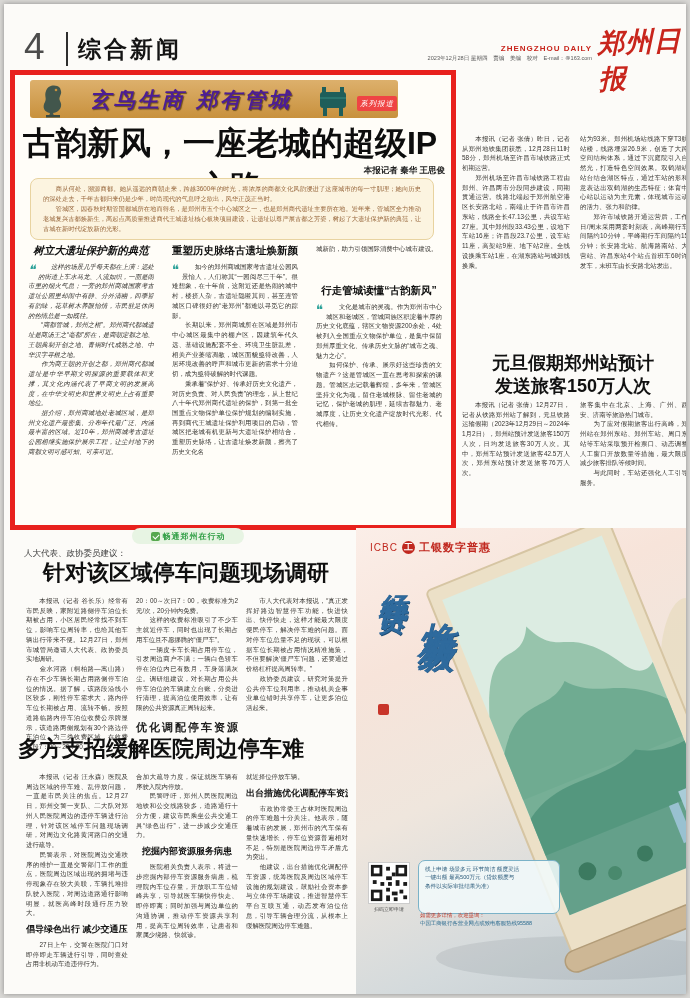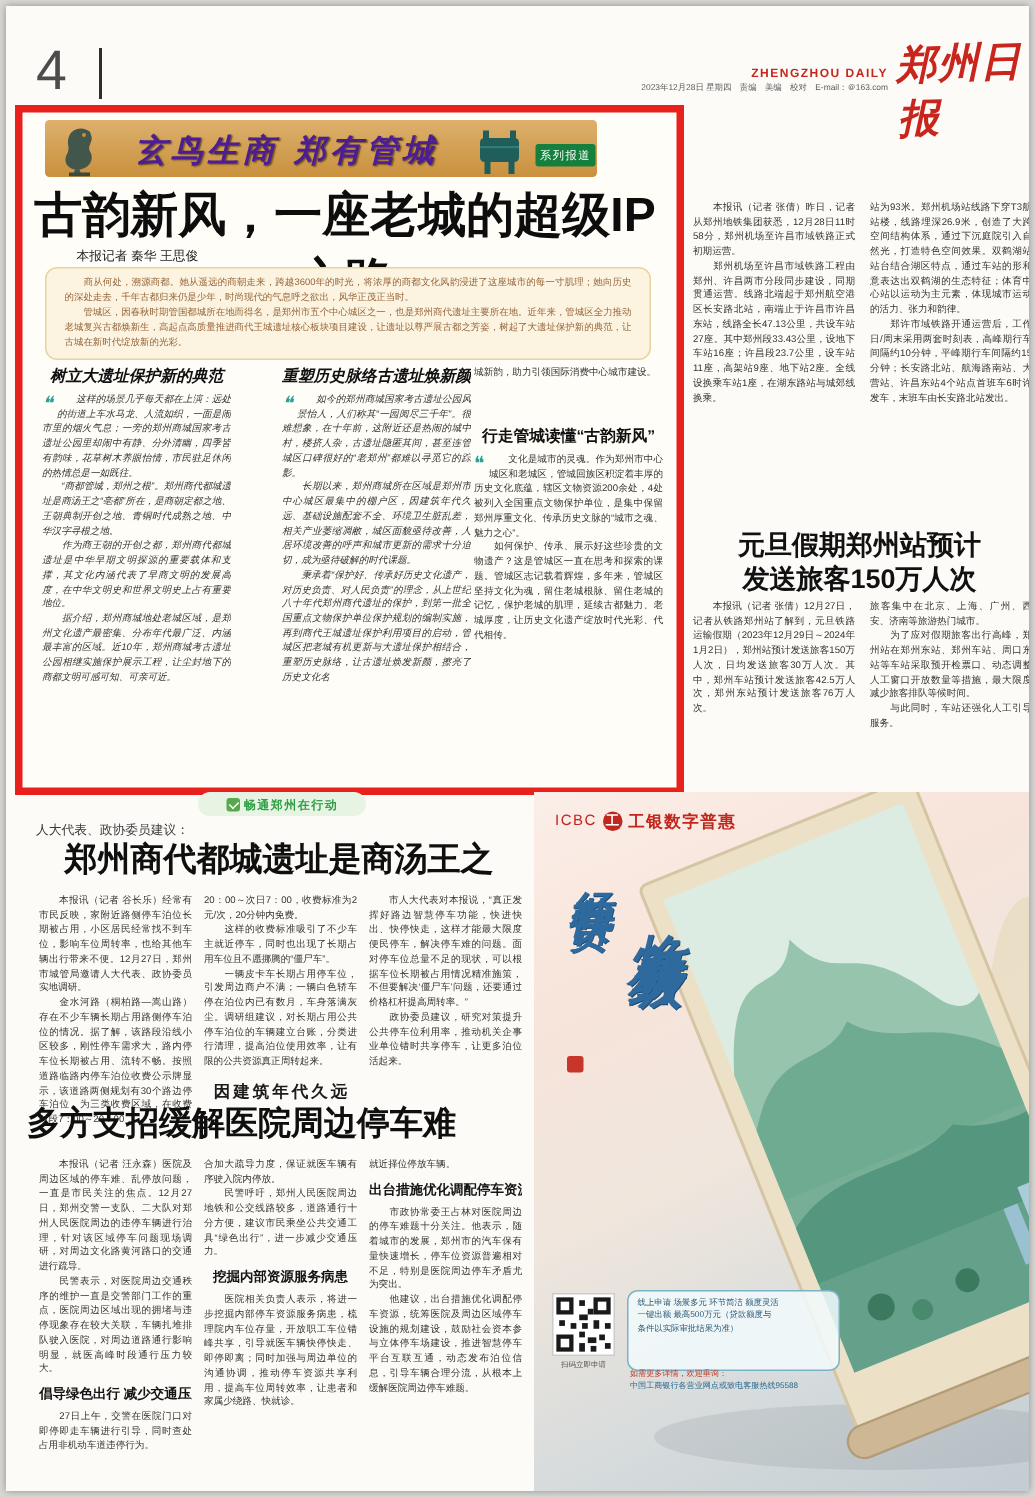--- a/index.html
+++ b/index.html
@@ -10,23 +10,23 @@
   .pagenum{left:20px;top:22px;font-size:37px;color:#4c4c4c;}
   .hdr-rule{left:62px;top:28px;width:2px;height:34px;background:#2e2e2e;}
   .section-title{left:74px;top:30px;font-size:23px;font-weight:bold;color:#141414;letter-spacing:3px;}
   .masthead-cn{left:594px;top:20px;font-size:27px;font-weight:bold;font-style:italic;color:#c8251c;font-family:"DejaVu Serif",serif;letter-spacing:1px;transform:rotate(-2deg);}
   .masthead-en{left:330px;top:40px;width:258px;text-align:right;font-size:8px;font-weight:bold;color:#c8251c;letter-spacing:1px;}
   .dateline{left:250px;top:51px;width:338px;text-align:right;font-size:5.6px;color:#5a5a5a;}
   
   .feature-box{left:6px;top:66px;width:436px;height:450px;border:5px solid #e8211d;background:#fffdf8;}
   .banner{left:26px;top:76px;width:368px;height:38px;background:linear-gradient(180deg,#ddb06c,#c8913d);border-radius:3px;}
   .banner-title{left:72px;top:82px;width:230px;text-align:center;font-size:21px;font-weight:bold;font-style:italic;color:#4c1d95;font-family:"DejaVu Serif",serif;text-shadow:1px 1px 1px #6e4f1c;letter-spacing:3px;}
-  .banner-tag{left:353px;top:92px;width:40px;height:15px;background:#15803d;color:#fff;font-size:7.5px;line-height:15px;text-align:center;border-radius:2px;letter-spacing:1px;}
+  .banner-tag{left:353px;top:92px;width:40px;height:15px;background:#ef4444;color:#fff;font-size:7.5px;line-height:15px;text-align:center;border-radius:2px;letter-spacing:1px;font-style:italic;}
   .feature-headline{left:11px;top:118px;width:430px;text-align:center;font-size:32px;font-weight:bold;color:#0d0d0d;letter-spacing:0px;}
-  .feature-byline{left:11px;top:161px;width:430px;text-align:left;font-size:8.5px;font-weight:normal;color:#222;padding-left:36px;}
+  .feature-byline{left:11px;top:161px;width:430px;text-align:right;font-size:8.5px;font-weight:bold;color:#222;}
   .lede-box{left:26px;top:174px;width:378px;height:50px;background:#fcf4e0;border:1px solid #e8d3a0;border-radius:8px;padding:5px 12px;font-size:6.3px;line-height:1.6;color:#96653a;text-align:justify;white-space:pre-wrap;overflow:hidden;}
   .fcol{width:126px;height:272px;top:240px;overflow:hidden;}
   .colhd{font-weight:bold;font-size:10.5px;text-align:center;margin:0 0 4px;color:#111;white-space:nowrap;}
   .t{font-size:6.4px;line-height:1.52;color:#35332f;text-align:justify;white-space:pre-wrap;overflow:hidden;}
   .qmark::before{content:"❝";}
   .qmark{float:left;color:#2aa198;font-size:13px;line-height:1;margin:1px 3px 0 0;font-family:"DejaVu Serif",serif;}
   
   .rail-hl{left:452px;width:234px;text-align:center;font-size:18px;font-weight:bold;color:#111;line-height:1.3;white-space:pre-line;}
   .rail-col{width:108px;overflow:hidden;}
   
@@ -59,20 +59,21 @@
   .ad-note-blue{left:64px;top:392px;width:170px;font-size:5.4px;color:#2a6a8f;}
   svg{display:block;}
 </style>
 </head>
 <body>
 
 <div class="page">
 
   <div class="abs pagenum">4</div>
   <div class="abs hdr-rule"></div>
+  <div class="abs section-title">综合新闻</div>
   <div class="abs masthead-en">ZHENGZHOU DAILY</div>
   <div class="abs dateline">2023年12月28日 星期四　责编　美编　校对　E-mail：＠163.com</div>
   <div class="abs masthead-cn">郑州日报</div>
 
   <div class="abs feature-box"></div>
   <div class="abs banner"></div>
   <svg class="abs" style="left:30px;top:78px;" width="36" height="36" viewBox="0 0 36 36">
     <path d="M26 6 C22 2 14 3 12 9 C10 14 13 16 11 20 C8 25 10 30 16 31 L15 34 L20 34 L19 31 C26 30 29 24 26 19 C24 15 28 13 27 9 Z" fill="#42564c"></path>
     <circle cx="22" cy="8" r="1.3" fill="#c8913d"></circle>
     <rect x="12" y="33" width="14" height="2.5" fill="#3a4a41"></rect>
@@ -93,21 +94,21 @@
   <div class="abs lede-box">　　商从何处，溯源商都。她从遥远的商朝走来，跨越3600年的时光，将浓厚的商都文化风韵浸进了这座城市的每一寸肌理；她向历史的深处走去，千年古都归来仍是少年，时尚现代的气息呼之欲出，风华正茂正当时。
 　　管城区，因春秋时期管国都城所在地而得名，是郑州市五个中心城区之一，也是郑州商代遗址主要所在地。近年来，管城区全力推动老城复兴古都焕新生，高起点高质量推进商代王城遗址核心板块项目建设，让遗址以尊严展古都之芳姿，树起了大遗址保护新的典范，让古城在新时代绽放新的光彩。</div>
 
   <div class="abs fcol" style="left:24px;font-style:italic;">
     <div class="colhd">树立大遗址保护新的典范</div>
     <div class="t" style="height:255px;"><span class="qmark"></span><span>　　这样的场景几乎每天都在上演：远处的街道上车水马龙、人流如织，一面是闹市里的烟火气息；一旁的郑州商城国家考古遗址公园里却闹中有静、分外清幽，四季皆有韵味，花草树木养眼怡情，市民驻足休闲的热情总是一如既往。
 　　“商都管城，郑州之根”。郑州商代都城遗址是商汤王之“亳都”所在，是商朝定都之地、王朝典制开创之地、青铜时代成熟之地、中华汉字寻根之地。
 　　作为商王朝的开创之都，郑州商代都城遗址是中华早期文明探源的重要载体和支撑，其文化内涵代表了早商文明的发展高度，在中华文明史和世界文明史上占有重要地位。
 　　据介绍，郑州商城地处老城区域，是郑州文化遗产最密集、分布年代最广泛、内涵最丰富的区域。近10年，郑州商城考古遗址公园相继实施保护展示工程，让尘封地下的商都文明可感可知、可亲可近。</span></div>
   </div>
-  <div class="abs fcol" style="left:184px;font-style:italic;">
+  <div class="abs fcol" style="left:168px;">
     <div class="colhd">重塑历史脉络古遗址焕新颜</div>
     <div class="t" style="height:255px;"><span class="qmark"></span><span>　　如今的郑州商城国家考古遗址公园风景怡人，人们称其“一园阅尽三千年”。很难想象，在十年前，这附近还是热闹的城中村，楼挤人杂，古遗址隐匿其间，甚至连管城区口碑很好的“老郑州”都难以寻觅它的踪影。
 　　长期以来，郑州商城所在区域是郑州市中心城区最集中的棚户区，因建筑年代久远、基础设施配套不全、环境卫生脏乱差，相关产业萎缩凋敝，城区面貌亟待改善，人居环境改善的呼声和城市更新的需求十分迫切，成为亟待破解的时代课题。
 　　秉承着“保护好、传承好历史文化遗产，对历史负责、对人民负责”的理念，从上世纪八十年代郑州商代遗址的保护，到第一批全国重点文物保护单位保护规划的编制实施，再到商代王城遗址保护利用项目的启动，管城区把老城有机更新与大遗址保护相结合，重塑历史脉络，让古遗址焕发新颜，擦亮了历史文化名</span></div>
   </div>
   <div class="abs fcol" style="left:312px;">
     <div class="t" style="height:20px;">城新韵，助力引领国际消费中心城市建设。</div>
     <div class="colhd" style="margin-top:20px;">行走管城读懂“古韵新风”</div>
     <div class="t" style="height:225px;"><span class="qmark"></span><span>　　文化是城市的灵魂。作为郑州市中心城区和老城区，管城回族区积淀着丰厚的历史文化底蕴，辖区文物资源200余处，4处被列入全国重点文物保护单位，是集中保留郑州厚重文化、传承历史文脉的“城市之魂、魅力之心”。
 　　如何保护、传承、展示好这些珍贵的文物遗产？这是管城区一直在思考和探索的课题。管城区志记载着辉煌，多年来，管城区坚持文化为魂，留住老城根脉、留住老城的记忆，保护老城的肌理，延续古都魅力、老城厚度，让历史文化遗产绽放时代光彩、代代相传。</span></div>
@@ -123,30 +124,30 @@
   <div class="abs rail-col t" style="left:458px;top:396px;height:122px;">　　本报讯（记者 张倩）12月27日，记者从铁路郑州站了解到，元旦铁路运输假期（2023年12月29日～2024年1月2日），郑州站预计发送旅客150万人次，日均发送旅客30万人次。其中，郑州车站预计发送旅客42.5万人次，郑州东站预计发送旅客76万人次。</div>
   <div class="abs rail-col t" style="left:576px;top:396px;height:122px;">旅客集中在北京、上海、广州、西安、济南等旅游热门城市。
 　　为了应对假期旅客出行高峰，郑州站在郑州东站、郑州车站、周口东站等车站采取预开检票口、动态调整人工窗口开放数量等措施，最大限度减少旅客排队等候时间。
 　　与此同时，车站还强化人工引导服务。</div>
 
   <div class="abs badge">
     <span class="badge-ico"></span>
     <span class="badge-txt">畅通郑州在行动</span>
   </div>
   <div class="abs parking-kicker">人大代表、政协委员建议：</div>
-  <div class="abs parking-hl">郑州商代都城遗址是商汤王之</div>
+  <div class="abs parking-hl">针对该区域停车问题现场调研</div>
   <div class="abs pcol t" style="left:22px;">　　本报讯（记者 谷长乐）经常有市民反映，家附近路侧停车泊位长期被占用，小区居民经常找不到车位，影响车位周转率，也给其他车辆出行带来不便。12月27日，郑州市城管局邀请人大代表、政协委员实地调研。
 　　金水河路（桐柏路—嵩山路）存在不少车辆长期占用路侧停车泊位的情况。据了解，该路段沿线小区较多，刚性停车需求大，路内停车位长期被占用、流转不畅。按照道路临路内停车泊位收费公示牌显示，该道路两侧规划有30个路边停车泊位，为三类收费区域，在收费时段7：00～20：00，</div>
   <div class="abs pcol t" style="left:132px;">20：00～次日7：00，收费标准为2元/次，20分钟内免费。
 　　这样的收费标准吸引了不少车主就近停车，同时也出现了长期占用车位且不愿挪腾的“僵尸车”。
 　　一辆皮卡车长期占用停车位，引发周边商户不满；一辆白色轿车停在泊位内已有数月，车身落满灰尘。调研组建议，对长期占用公共停车泊位的车辆建立台账，分类进行清理，提高泊位使用效率，让有限的公共资源真正周转起来。</div>
   <div class="abs pcol t" style="left:242px;">　　市人大代表对本报说，“真正发挥好路边智慧停车功能，快进快出、快停快走，这样才能最大限度便民停车，解决停车难的问题。面对停车位总量不足的现状，可以根据车位长期被占用情况精准施策，不但要解决‘僵尸车’问题，还要通过价格杠杆提高周转率。”
 　　政协委员建议，研究对策提升公共停车位利用率，推动机关企事业单位错时共享停车，让更多泊位活起来。</div>
 
-  <div class="abs hosp-kicker">因建筑年代久远</div>
+  <div class="abs hosp-kicker">优化调配停车资源</div>
   <div class="abs hosp-hl">多方支招缓解医院周边停车难</div>
   <div class="abs hcol" style="left:22px;">
     <div class="t">　　本报讯（记者 汪永森）医院及周边区域的停车难、乱停放问题，一直是市民关注的焦点。12月27日，郑州交警一支队、二大队对郑州人民医院周边的违停车辆进行治理，针对该区域停车问题现场调研，对周边文化路黄河路口的交通进行疏导。
 　　民警表示，对医院周边交通秩序的维护一直是交警部门工作的重点，医院周边区域出现的拥堵与违停现象存在较大关联，车辆扎堆排队驶入医院，对周边道路通行影响明显，就医高峰时段通行压力较大。</div>
     <div class="subhd">倡导绿色出行 减少交通压力</div>
     <div class="t">　　27日上午，交警在医院门口对即停即走车辆进行引导，同时查处占用非机动车道违停行为。</div>
   </div>
   <div class="abs hcol" style="left:132px;">
     <div class="t">合加大疏导力度，保证就医车辆有序驶入院内停放。
 　　民警呼吁，郑州人民医院周边地铁和公交线路较多，道路通行十分方便，建议市民乘坐公共交通工具“绿色出行”，进一步减少交通压力。</div>

